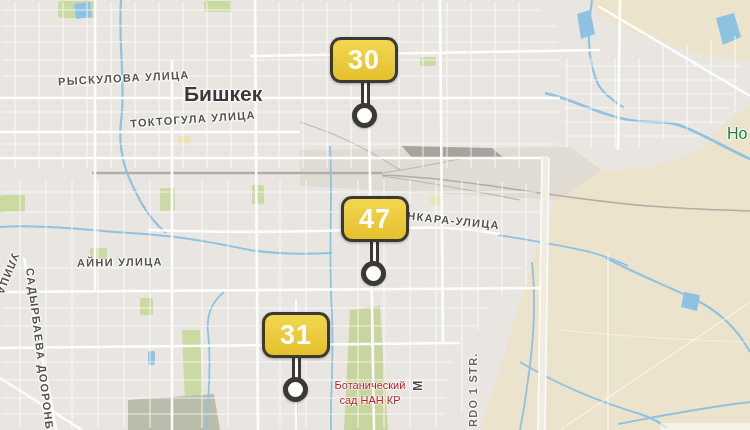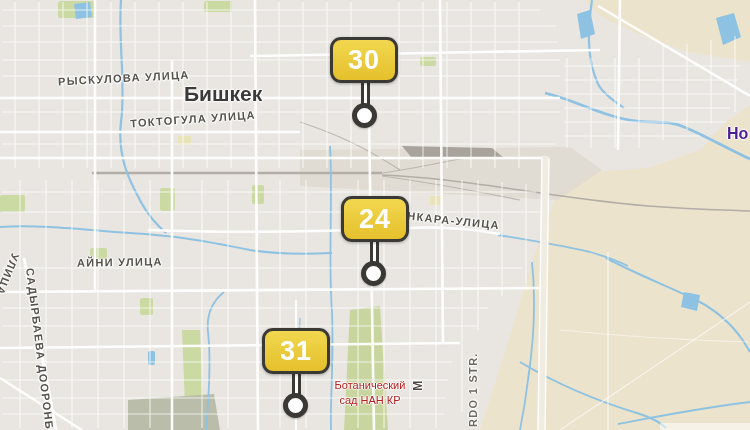--- a/index.html
+++ b/index.html
@@ -12,21 +12,21 @@
     position:absolute; font-weight:bold; font-size:11px; color:#56534b;
     letter-spacing:1.3px; white-space:nowrap; z-index:4;
     text-shadow:1px 0 1px #fff,-1px 0 1px #fff,0 1px 1px #fff,0 -1px 1px #fff,1px 1px 2px #fff;
   }
   .city-label {
     position:absolute; font-weight:bold; font-size:21px; color:#3a3a3a;
     white-space:nowrap; z-index:4;
     text-shadow:1px 0 2px #fff,-1px 0 2px #fff,0 1px 2px #fff,0 -1px 2px #fff;
   }
   .town-label {
-    position:absolute; font-weight:bold; font-size:16px; color:#4c1d95;
+    position:absolute; font-weight:normal; font-size:16px; color:#15803d;
     white-space:nowrap; z-index:4;
     text-shadow:1px 0 1px #fff,-1px 0 1px #fff,0 1px 1px #fff,0 -1px 1px #fff;
   }
   .poi-label {
     position:absolute; font-size:11px; line-height:15px; color:#b91c1c;
     text-align:center; width:130px; z-index:4;
     text-shadow:1px 0 1px #fff,-1px 0 1px #fff,0 1px 1px #fff,0 -1px 1px #fff;
   }
   .vlabel { transform-origin:left center; }
 
@@ -189,26 +189,26 @@
       <span>30</span>
     </div>
     <div class="pin" style="left:22px; top:66px;"></div>
   </div>
 
   <div class="marker" style="left:341px; top:196px;">
     <div class="stem" style="left:29px; top:44px; height:34px;">
         <i></i>
       </div>
     <div class="sign">
-      <span>24</span>
+      <span>47</span>
     </div>
     <div class="pin" style="left:20px; top:65px;"></div>
   </div>
 
-  <div class="marker" style="left:262px; top:328px;">
+  <div class="marker" style="left:262px; top:312px;">
     <div class="stem" style="left:30px; top:44px; height:34px;">
         <i></i>
       </div>
     <div class="sign">
       <span>31</span>
     </div>
     <div class="pin" style="left:21px; top:65px;"></div>
   </div>
 
   <div class="white-strip" style="left:660px; top:423px; width:90px; height:7px;"></div>

